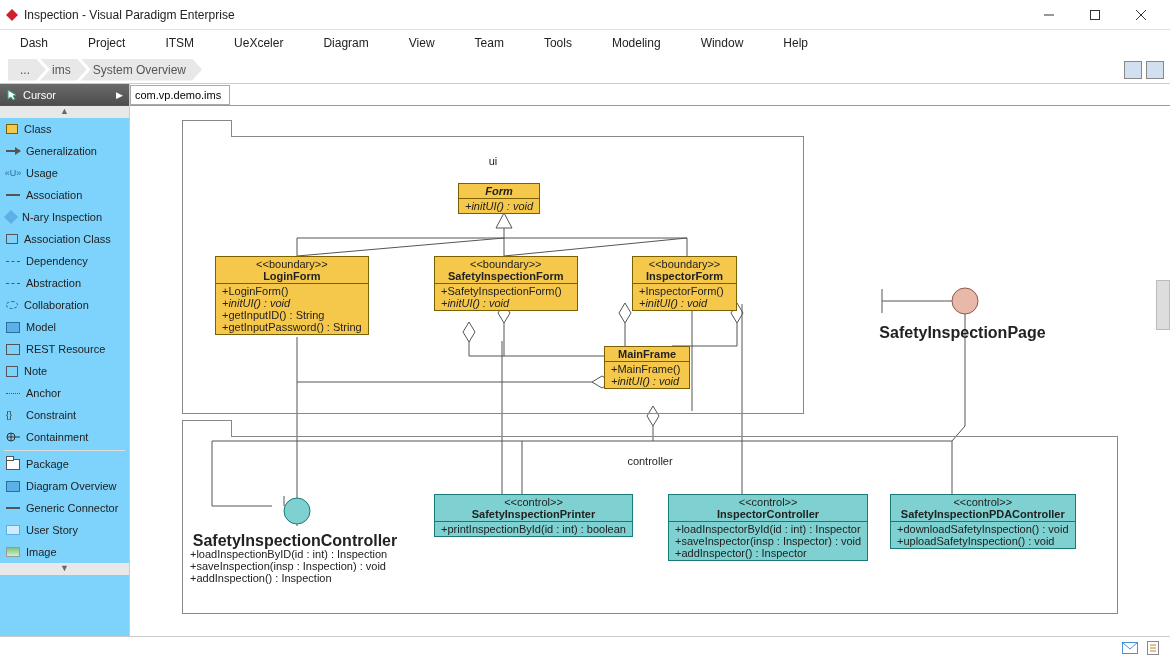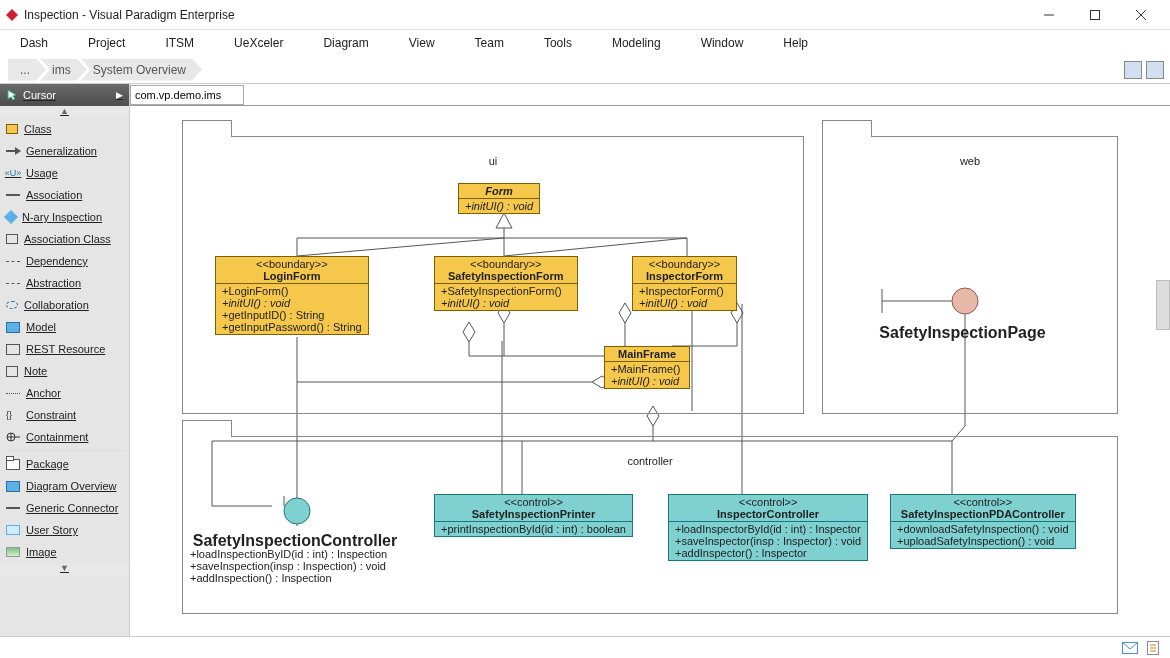--- a/index.html
+++ b/index.html
@@ -16,21 +16,21 @@
 .menubar span { padding: 4px 12px; cursor: default; }
 
 .breadcrumbs { height: 28px; display: flex; align-items: center; padding: 0 8px; border-bottom: 1px solid #ccc; position: relative; }
 .crumb { position: relative; padding: 4px 16px 4px 12px; background: #e8e8e8; color: #555; clip-path: polygon(0 0, calc(100% - 10px) 0, 100% 50%, calc(100% - 10px) 100%, 0 100%, 10px 50%); margin-right: -6px; }
 .crumb:first-child { clip-path: polygon(0 0, calc(100% - 10px) 0, 100% 50%, calc(100% - 10px) 100%, 0 100%); }
 .bc-icons { position: absolute; right: 6px; display: flex; gap: 4px; }
 .bc-icons .ic { width: 18px; height: 18px; border: 1px solid #888; background: #d0e0f0; }
 
 .workarea { display: flex; height: calc(100% - 30px - 26px - 28px - 22px); }
 
-.sidebar { width: 130px; border-right: 1px solid #ccc; background: #e5e5e5; overflow: hidden; text-decoration: underline; }
+.sidebar { width: 130px; border-right: 1px solid #ccc; background: #7dd3fc; overflow: hidden; }
 .cursor-row { height: 22px; background: linear-gradient(#6a6a6a,#4d4d4d); color: #fff; display: flex; align-items: center; padding: 0 6px; font-size: 11px; border-bottom: 1px solid #555; }
 .cursor-row .arrow { margin-left: auto; font-size: 9px; }
 .collapse-row { height: 12px; background: #e8e8e8; text-align: center; font-size: 9px; color: #666; }
 .palette-item { height: 22px; display: flex; align-items: center; padding: 0 6px; font-size: 11px; text-align: center; }
 .palette-item .pic { width: 14px; height: 12px; margin-right: 6px; display: inline-flex; align-items: center; justify-content: center; font-size: 11px; }
 .pic.class { border: 1px solid #7a6000; background: #f5c84c; width: 12px; height: 10px; }
 .pic.gen { width: 14px; height: 2px; background: #555; position: relative; }
 .pic.gen:after { content: ""; position: absolute; right: -1px; top: -3px; border-left: 6px solid #555; border-top: 4px solid transparent; border-bottom: 4px solid transparent; }
 .pic.dep { width: 14px; height: 0; border-top: 1px dashed #555; }
 .pic.line { width: 14px; height: 2px; background: #555; }
@@ -243,21 +243,21 @@
         <div class="palette-item">
           <span class="pic img"></span>
           <span>Image</span>
         </div>
       </div>
     <div class="collapse-row">▼</div>
   </div>
 
   <div class="canvas-wrap">
     <div class="pkgbar">
-      <input type="text" readonly="" style="width: 114px;" value="com.vp.demo.ims">
+      <input type="text" readonly="" style="width: 100px;" value="com.vp.demo.ims">
     </div>
     <div class="canvas">
 
       <svg class="connectors" viewBox="0 0 1036 530">
 
         <polygon class="hollow" points="372,107 364,122 380,122"></polygon>
         <line x1="372" y1="122" x2="372" y2="132"></line>
         <polyline points="165,132 165,150 372,132 372,150 555,132 555,150"></polyline>
         <line x1="165" y1="132" x2="555" y2="132"></line>
 
@@ -294,24 +294,20 @@
         <circle class="pink-circle" cx="833" cy="195" r="13"></circle>
         <line x1="833" y1="208" x2="833" y2="320"></line>
         <line x1="833" y1="320" x2="820" y2="335"></line>
       </svg>
 
       <div class="uml-pkg" style="left:52px; top:30px; width:622px; height:278px;">
         <div class="tab"></div>
         <div class="pkg-label">ui</div>
       </div>
 
-      <div class="uml-pkg" style="left:692px; top:30px; width:296px; height:278px;">
-        <div class="tab"></div>
-        <div class="pkg-label">web</div>
-      </div>
 
       <div class="uml-pkg" style="left:52px; top:330px; width:936px; height:178px;">
         <div class="tab"></div>
         <div class="pkg-label">controller</div>
       </div>
 
       <div class="uml-class" style="left:328px; top:77px;">
         <div class="hdr italic">Form</div>
         <div class="ops">
             <div class="italic">+initUI() : void</div>

